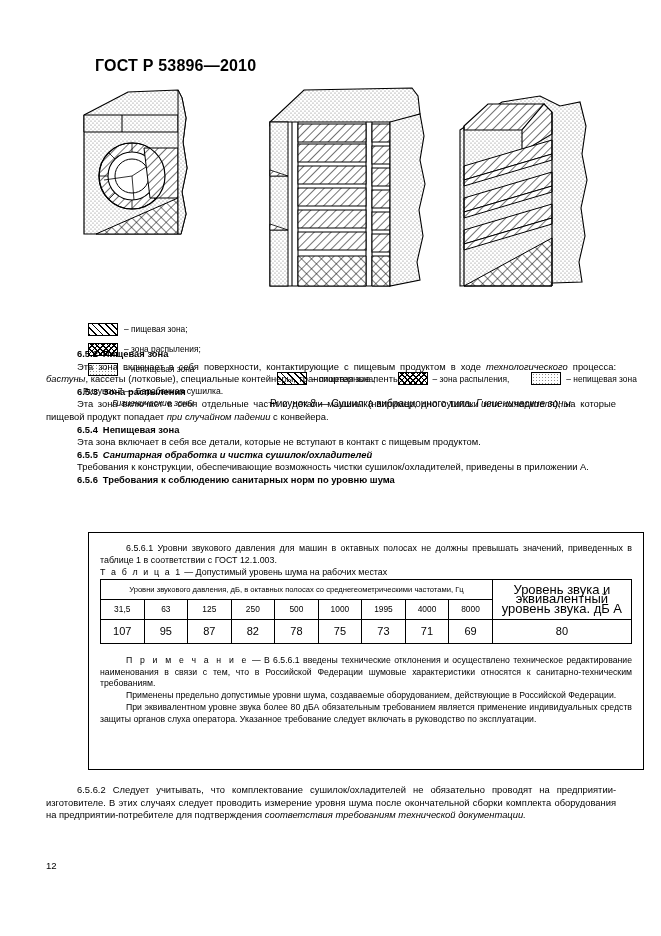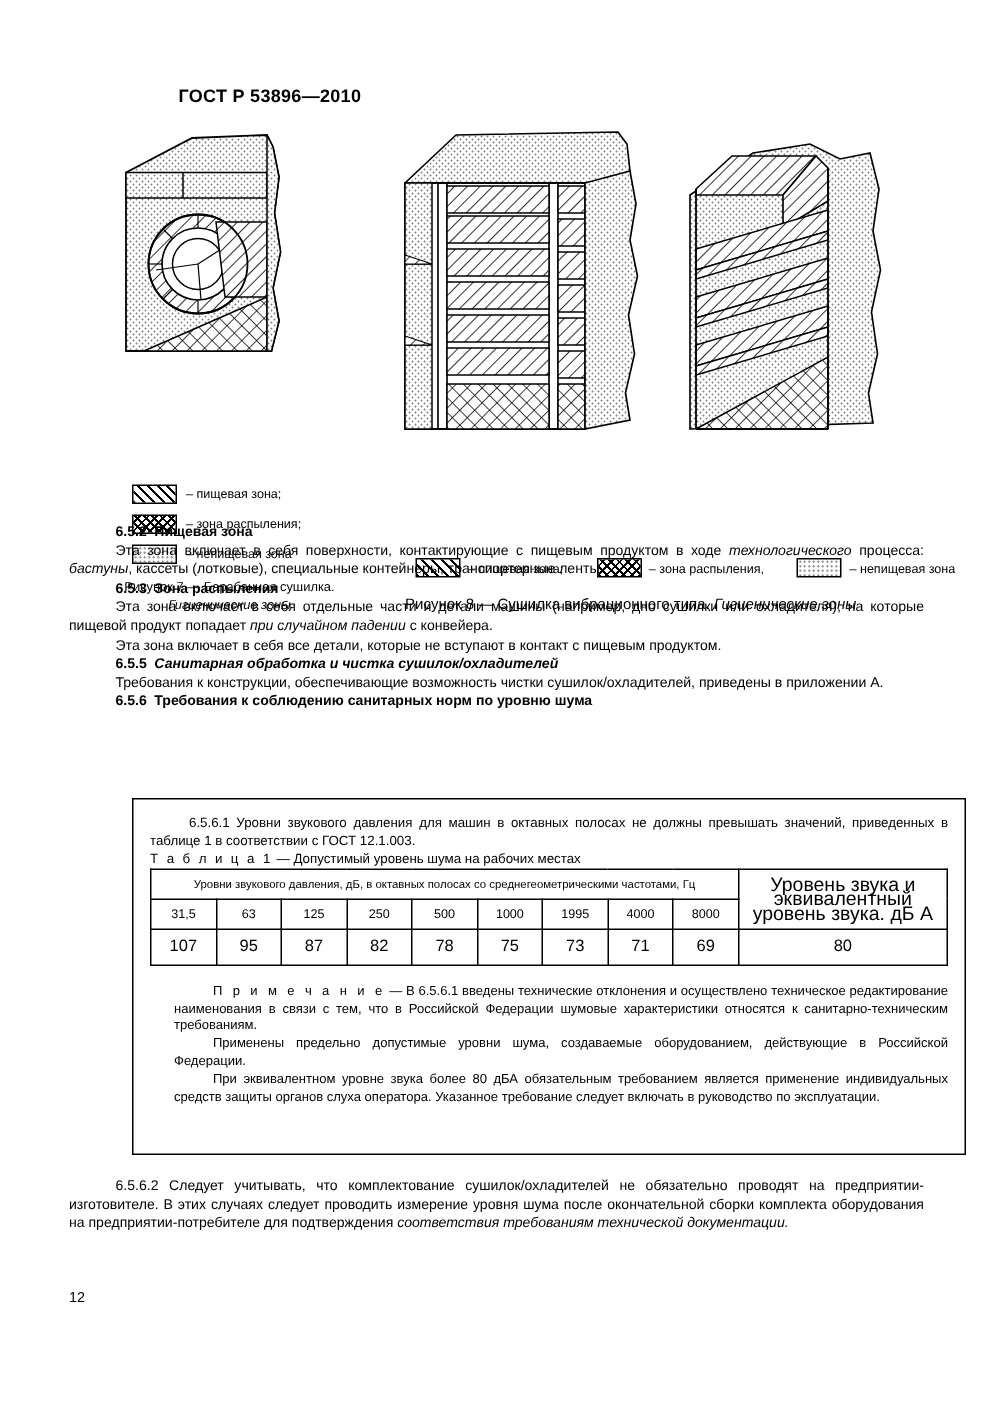--- a/index.html
+++ b/index.html
@@ -15,24 +15,23 @@
   }
   .page {
     position: absolute;
     left: 0; top: 0;
     width: 661px; height: 936px;
     background: #fff;
   }
   .std-header {
     position: absolute;
     left: 95px; top: 57px;
-    font-size: 12px;
+    font-size: 16px;
     font-weight: bold;
     letter-spacing: 0.2px;
-    margin-left: 24px;
   }
 
   
   .figures {
     position: absolute;
     left: 0; top: 80px;
     width: 661px; height: 260px; text-decoration: underline;
   }
   .fig {
     position: absolute;
@@ -165,21 +164,20 @@
   .td-val {
     font-size: 11px;
     height: 23px;
   }
 
   .note-block {
     margin-top: 11px;
     font-size: 8.7px;
     line-height: 11.9px;
     text-align: justify;
-    margin-left: 16px;
   }
   .note-block p { margin: 0; }
   .note-block .note-first { text-indent: 26px; }
   .note-label { letter-spacing: 2.2px; }
 
   
   .tail-text {
     position: absolute;
     left: 46px; top: 784px;
     width: 570px;
@@ -356,20 +354,23 @@
     <p class="sec-head">
       <span class="num">6.5.2</span><span>Пищевая зона</span>
     </p>
     <p class="para"><span>Эта зона включает в себя поверхности, контактирующие с пищевым продуктом в ходе </span><span class="ital">технологического</span><span> процесса: </span><span class="ital">бастуны</span><span>, кассеты (лотковые), специальные контейнеры, транспортерные ленты.</span></p>
 
     <p class="sec-head">
       <span class="num">6.5.3</span><span>Зона распыления</span>
     </p>
     <p class="para"><span>Эта зона включает в себя отдельные части и детали машины (например, дно сушилки или охладителя), на которые пищевой продукт попадает </span><span class="ital">при случайном падении</span><span> с конвейера.</span></p>
 
+    <p class="sec-head">
+      <span class="num">6.5.4</span><span>Непищевая зона</span>
+    </p>
     <p class="para">Эта зона включает в себя все детали, которые не вступают в контакт с пищевым продуктом.</p>
 
     <p class="sec-head ital">
       <span class="num">6.5.5</span><span>Санитарная обработка и чистка сушилок/охладителей</span>
     </p>
     <p class="para">Требования к конструкции, обеспечивающие возможность чистки сушилок/охладителей, приведены в приложении А.</p>
 
     <p class="sec-head">
       <span class="num">6.5.6</span><span class="ital">Требования к соблюдению санитарных норм по уровню</span><span> шума</span>
     </p>

